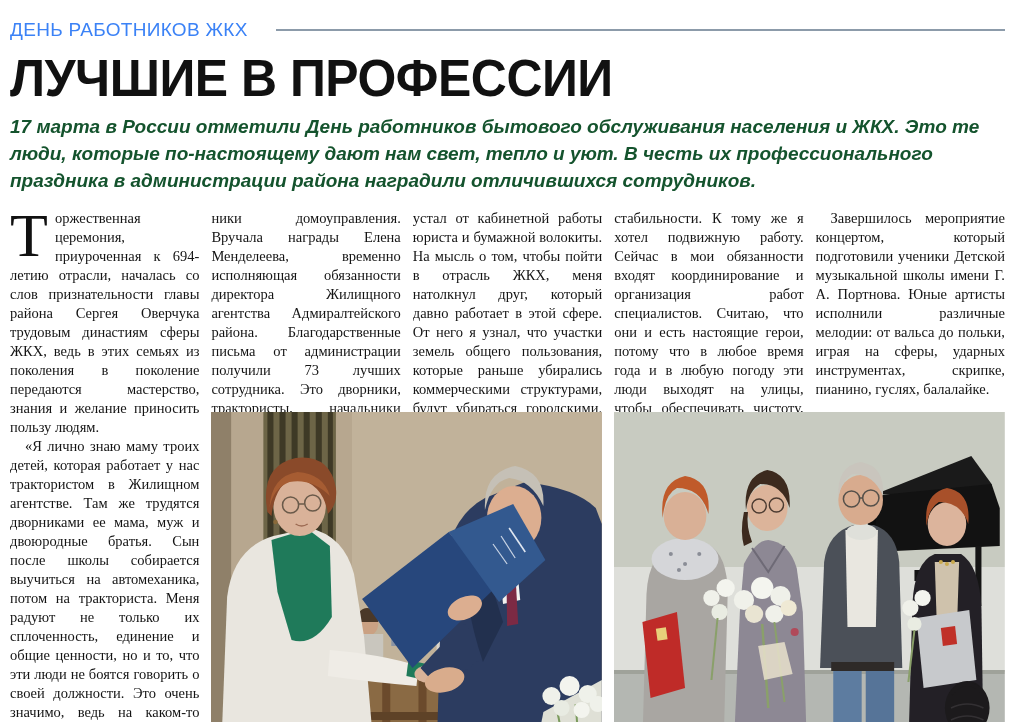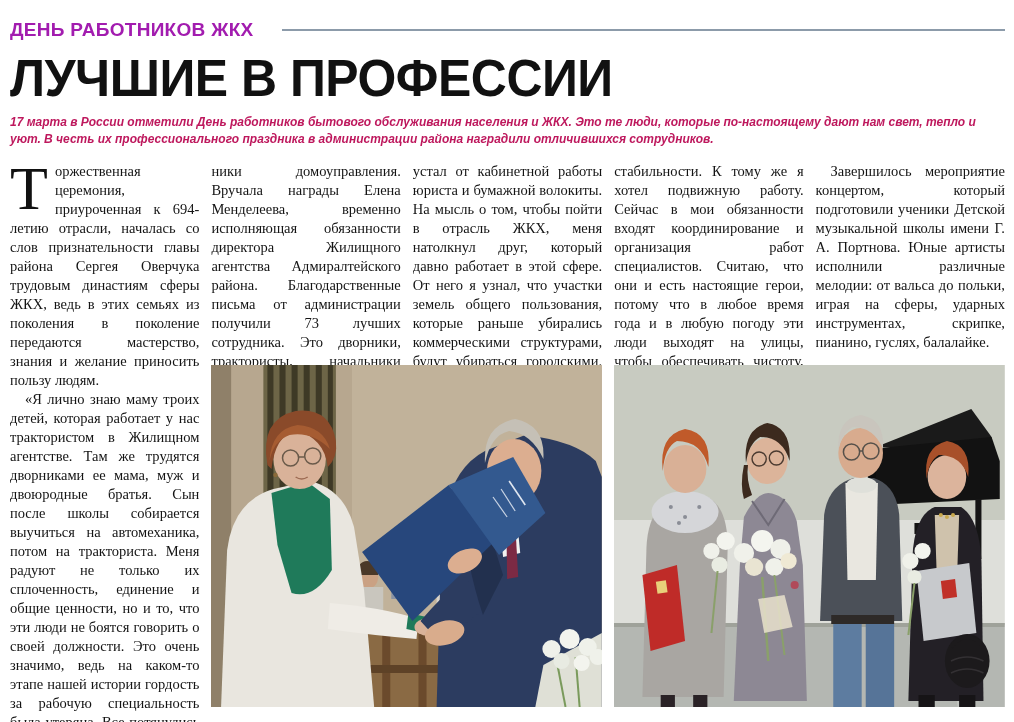--- a/index.html
+++ b/index.html
@@ -10,37 +10,37 @@
     box-sizing:border-box;
     padding:18px 9px 0 10px;
     overflow:hidden;
     font-family:"Liberation Serif",serif;
     color:#141414;
   }
   
   .kicker-row{display:flex;align-items:center;height:24px;}
   .kicker{
     font-family:"Liberation Sans",sans-serif;
-    font-weight:700;font-size:19px;letter-spacing:.3px;
-    color:#a21caf;white-space:nowrap;
+    font-weight:400;font-size:19px;letter-spacing:.3px;
+    color:#3b82f6;white-space:nowrap;
   }
   .kicker-rule{flex:1;height:2px;background:#8c9baa;margin-left:28px;}
   .headline{
     margin:10px 0 8px 0;
     font-family:"Liberation Sans",sans-serif;
     font-weight:700;font-size:52px;line-height:1;
     letter-spacing:-.5px;color:#111111;
     transform:scaleX(.96);transform-origin:left center;
     white-space:nowrap;
   }
   .lead{
     margin:10px 0 14px 0;
     font-family:"Liberation Sans",sans-serif;
     font-style:italic;font-weight:600;
-    font-size:12px;line-height:1.42;color:#be185d;
+    font-size:19px;line-height:1.42;color:#14532d;
     text-align:left;
   }
   
   .body-grid{
     display:grid;
     grid-template-columns:repeat(5,1fr);
     grid-template-rows:203px 342px;
     column-gap:12px;
   }
   .col{overflow:visible;}

